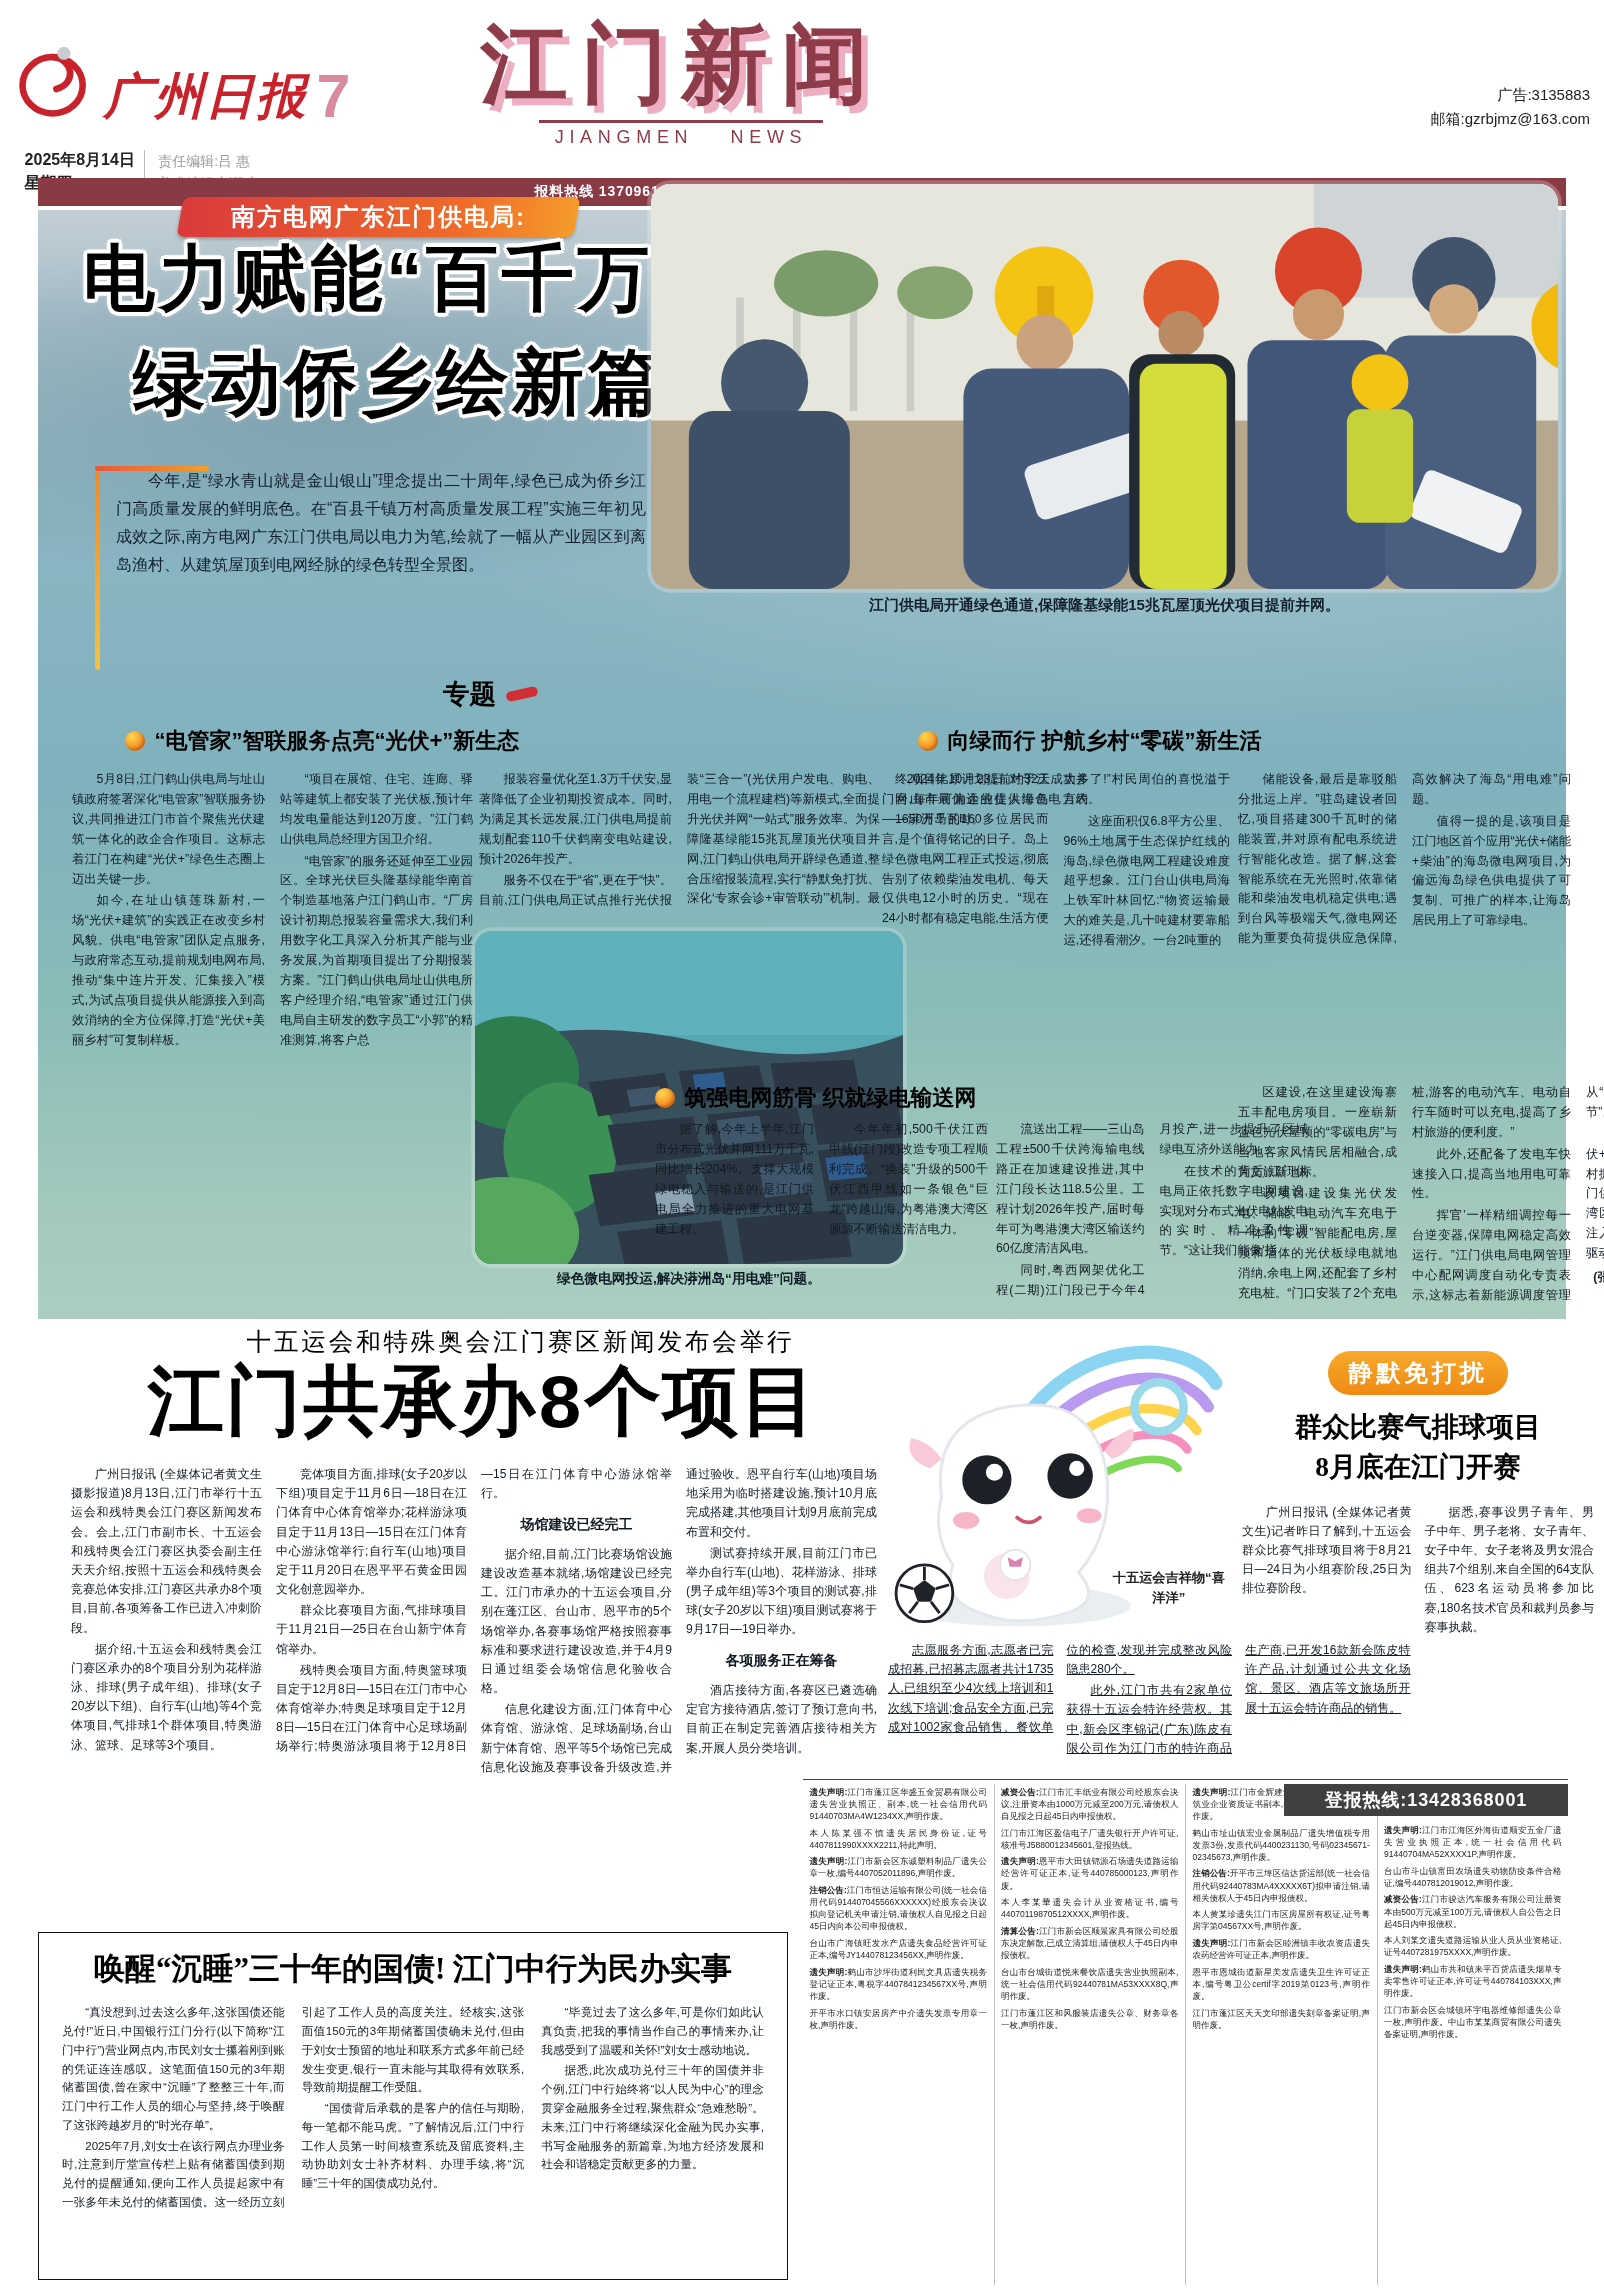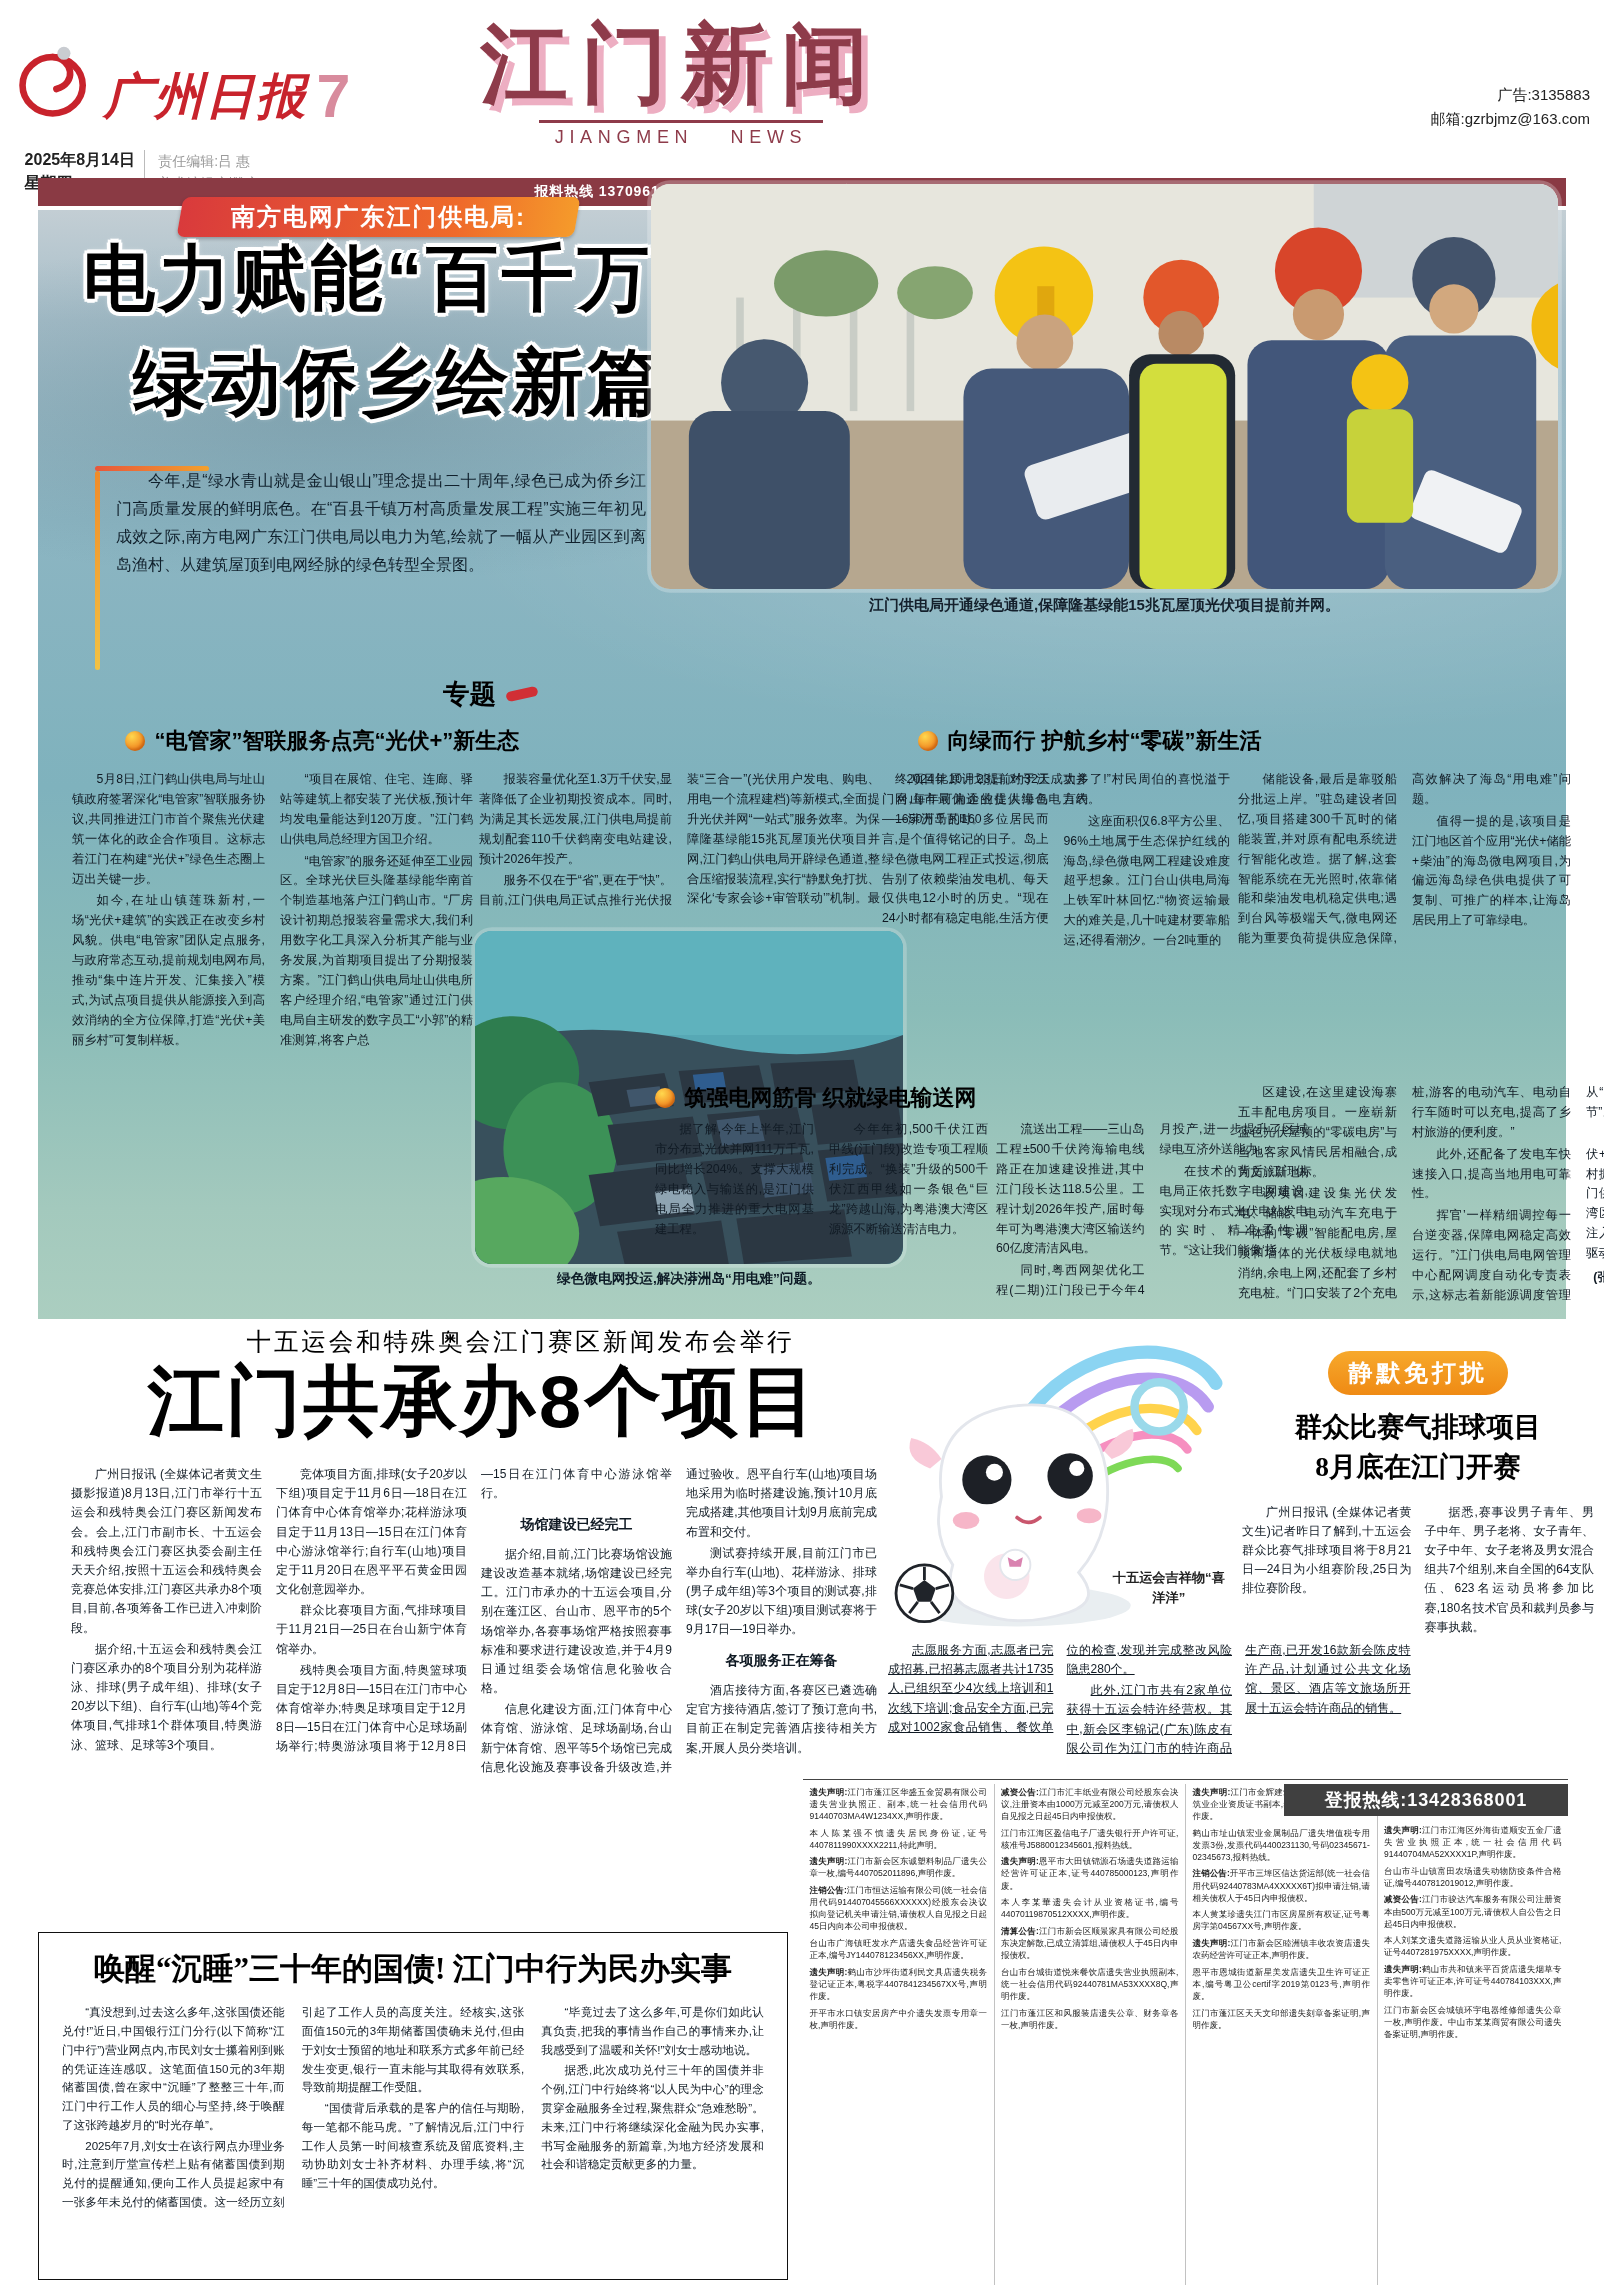--- a/index.html
+++ b/index.html
@@ -396,30 +396,30 @@
         <div class="cl-item"><b>遗失声明:</b><span>江门市蓬江区华盛五金贸易有限公司遗失营业执照正、副本,统一社会信用代码91440703MA4W1234XX,声明作废。</span></div>
         <div class="cl-item"><b></b><span>本人陈某强不慎遗失居民身份证,证号4407811990XXXX2211,特此声明。</span></div>
         <div class="cl-item"><b>遗失声明:</b><span>江门市新会区东诚塑料制品厂遗失公章一枚,编号4407052011896,声明作废。</span></div>
         <div class="cl-item"><b>注销公告:</b><span>江门市恒达运输有限公司(统一社会信用代码914407045566XXXXXX)经股东会决议拟向登记机关申请注销,请债权人自见报之日起45日内向本公司申报债权。</span></div>
         <div class="cl-item"><b></b><span>台山市广海镇旺发水产店遗失食品经营许可证正本,编号JY144078123456XX,声明作废。</span></div>
         <div class="cl-item"><b>遗失声明:</b><span>鹤山市沙坪街道利民文具店遗失税务登记证正本,粤税字4407841234567XX号,声明作废。</span></div>
         <div class="cl-item"><b></b><span>开平市水口镇安居房产中介遗失发票专用章一枚,声明作废。</span></div>
       </div>
       <div class="cl-col">
         <div class="cl-item"><b>减资公告:</b><span>江门市汇丰纸业有限公司经股东会决议,注册资本由1000万元减至200万元,请债权人自见报之日起45日内申报债权。</span></div>
-        <div class="cl-item"><b></b><span>江门市江海区盈信电子厂遗失银行开户许可证,核准号J5880012345601,报料热线。</span></div>
+        <div class="cl-item"><b></b><span>江门市江海区盈信电子厂遗失银行开户许可证,核准号J5880012345601,登报热线。</span></div>
         <div class="cl-item"><b>遗失声明:</b><span>恩平市大田镇锦源石场遗失道路运输经营许可证正本,证号440785000123,声明作废。</span></div>
         <div class="cl-item"><b></b><span>本人李某華遗失会计从业资格证书,编号44070119870512XXXX,声明作废。</span></div>
         <div class="cl-item"><b>清算公告:</b><span>江门市新会区顺景家具有限公司经股东决定解散,已成立清算组,请债权人于45日内申报债权。</span></div>
         <div class="cl-item"><b></b><span>台山市台城街道悦来餐饮店遗失营业执照副本,统一社会信用代码92440781MA53XXXX8Q,声明作废。</span></div>
         <div class="cl-item"><b></b><span>江门市蓬江区和风服装店遗失公章、财务章各一枚,声明作废。</span></div>
       </div>
       <div class="cl-col">
         <div class="cl-item"><b>遗失声明:</b><span>江门市金辉建筑劳务有限公司遗失建筑业企业资质证书副本,编号D344078123,声明作废。</span></div>
-        <div class="cl-item"><b></b><span>鹤山市址山镇宏业金属制品厂遗失增值税专用发票3份,发票代码4400231130,号码02345671-02345673,报料热线。</span></div>
+        <div class="cl-item"><b></b><span>鹤山市址山镇宏业金属制品厂遗失增值税专用发票3份,发票代码4400231130,号码02345671-02345673,声明作废。</span></div>
         <div class="cl-item"><b>注销公告:</b><span>开平市三埠区信达货运部(统一社会信用代码92440783MA4XXXXX6T)拟申请注销,请相关债权人于45日内申报债权。</span></div>
         <div class="cl-item"><b></b><span>本人黄某珍遗失江门市区房屋所有权证,证号粤房字第04567XX号,声明作废。</span></div>
         <div class="cl-item"><b>遗失声明:</b><span>江门市新会区睦洲镇丰收农资店遗失农药经营许可证正本,声明作废。</span></div>
         <div class="cl-item"><b></b><span>恩平市恩城街道新星美发店遗失卫生许可证正本,编号粤卫公certif字2019第0123号,声明作废。</span></div>
         <div class="cl-item"><b></b><span>江门市蓬江区天天文印部遗失刻章备案证明,声明作废。</span></div>
       </div>
       <div class="cl-col">
         <div class="cl-item"><b>遗失声明:</b><span>江门市江海区外海街道顺安五金厂遗失营业执照正本,统一社会信用代码91440704MA52XXXX1P,声明作废。</span></div>
         <div class="cl-item"><b></b><span>台山市斗山镇富田农场遗失动物防疫条件合格证,编号4407812019012,声明作废。</span></div>
         <div class="cl-item"><b>减资公告:</b><span>江门市骏达汽车服务有限公司注册资本由500万元减至100万元,请债权人自公告之日起45日内申报债权。</span></div>

